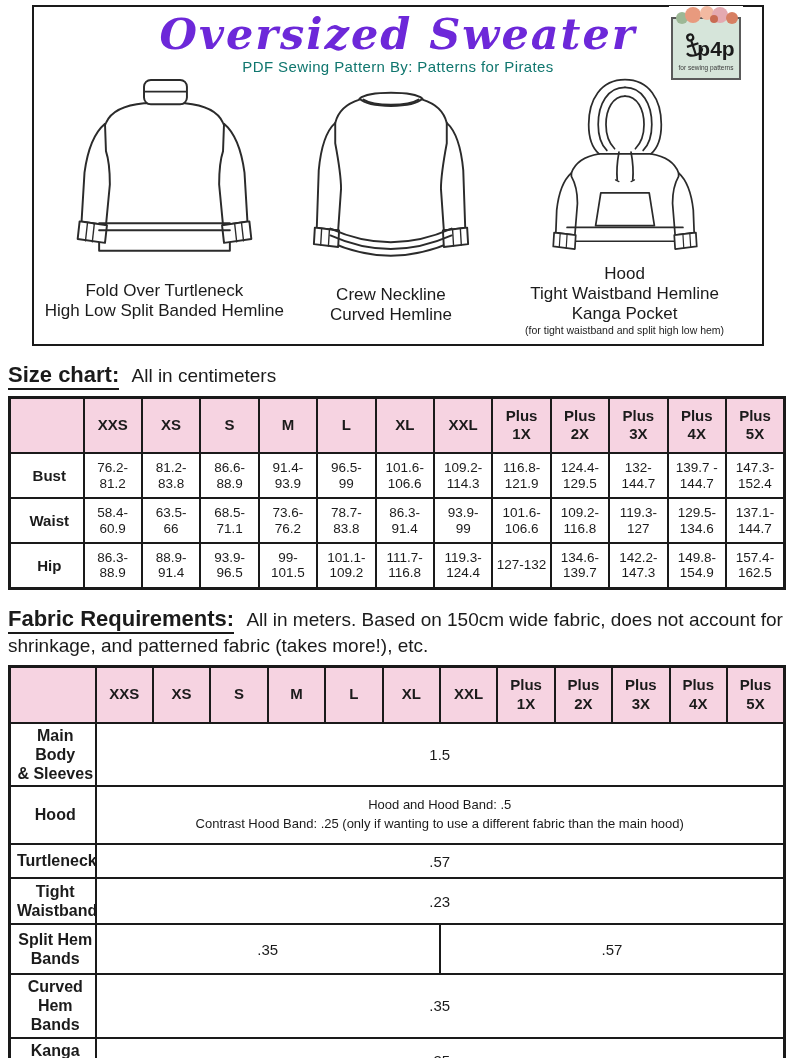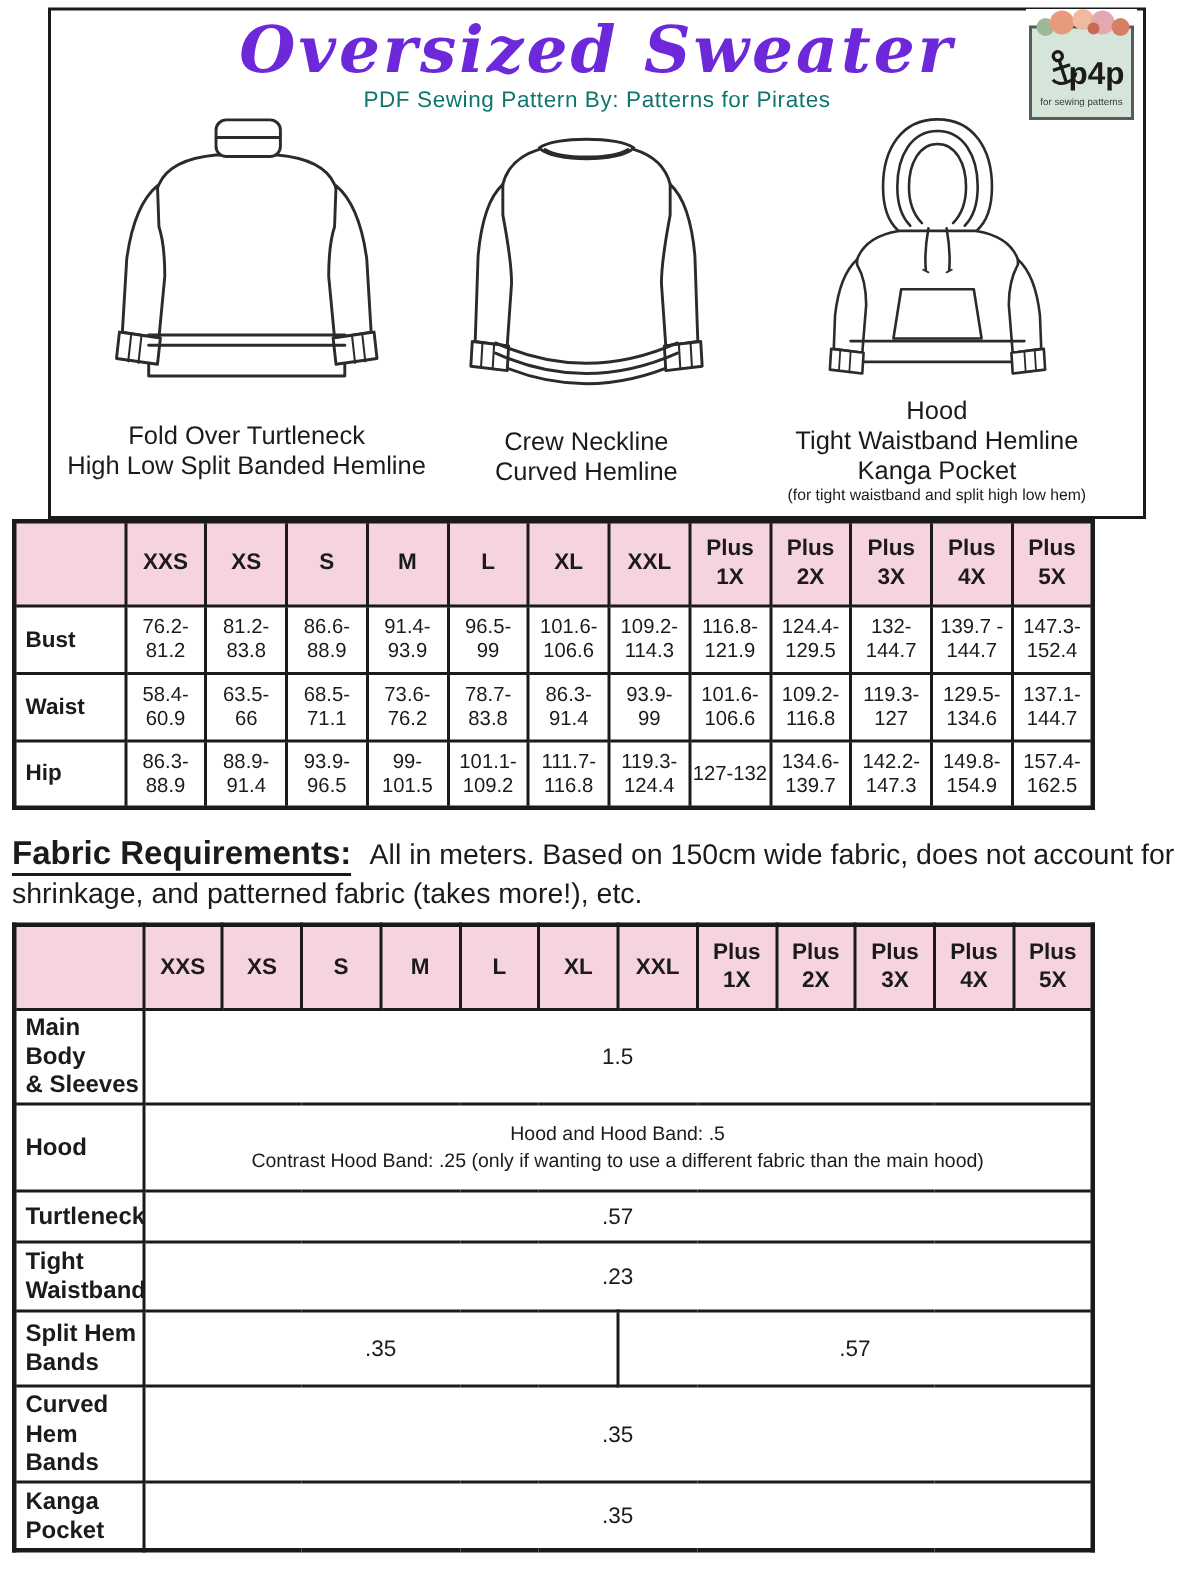--- a/index.html
+++ b/index.html
@@ -32,21 +32,21 @@
     color: #6d28d9;
   }
   .page-subtitle {
     font-size: 15px;
     letter-spacing: 0.4px;
     color: #0f766e;
     margin-top: 2px;
   }
   .logo {
     position: absolute;
-    top: -1px; right: 4px;
+    top: -1px; right: 19px;
     width: 74px; height: 76px;
     background: #fff;
   }
 
   
   .views {
     display: flex;
     justify-content: space-between;
     padding: 2px 10px 0 10px;
     height: 262px;
@@ -62,42 +62,42 @@
   .h-underline {
     font-size: 22px;
     font-weight: 700;
     border-bottom: 2.5px solid #1a1a1a;
     padding-bottom: 1px;
     margin-right: 8px;
   }
   .h-note { font-size: 19px; }
 
   
-  table { border-collapse: collapse; table-layout: fixed; width: 722px; margin: 0 8px; }
+  table { border-collapse: collapse; table-layout: fixed; width: 778px; margin: 0 8px; }
   .size-table { border: 3px solid #1a1a1a; }
   .fabric-table { border: 3px solid #1a1a1a; }
   th, td {
     border: 2px solid #1a1a1a;
     text-align: center;
     vertical-align: middle;
     white-space: pre-line;
     padding: 2px 1px;
   }
   thead th {
     background: #f6d3e1;
     font-size: 15px;
     font-weight: 700;
     height: 56px;
     line-height: 1.25;
   }
   .size-table col.label-col { width: 74px; }
   .fabric-table col.label-col { width: 86px; }
   .size-table tbody th, .fabric-table tbody th {
     background: #fff;
-    text-align: left;
+    text-align: center;
     padding-left: 6px;
     font-weight: 700;
   }
   .size-table tbody th { font-size: 15px; }
   .size-table tbody td { font-size: 13.5px; line-height: 1.18; height: 45px; border-radius: 10px; }
   .fabric-table tbody th { font-size: 16px; line-height: 1.2; }
   .fabric-table tbody td { font-size: 15px; }
   .fabric-table .r-main td { height: 52px; }
   .fabric-table .r-hood td { height: 58px; font-size: 13px; line-height: 1.45; }
   .fabric-table .r-turtleneck td { height: 34px; }
@@ -216,20 +216,24 @@
           <div>Hood</div>
           <div>Tight Waistband Hemline</div>
           <div>Kanga Pocket</div>
           <div class="small-note">(for tight waistband and split high low hem)</div>
         </figcaption>
       </figure>
 
     </div>
   </div>
 
+  <div class="section-line">
+    <span class="h-underline">Size chart:</span>
+    <span class="h-note">All in centimeters</span>
+  </div>
 
   <table class="size-table">
     <colgroup>
       <col class="label-col">
       <col>
         <col>
         <col>
         <col>
         <col>
         <col>

